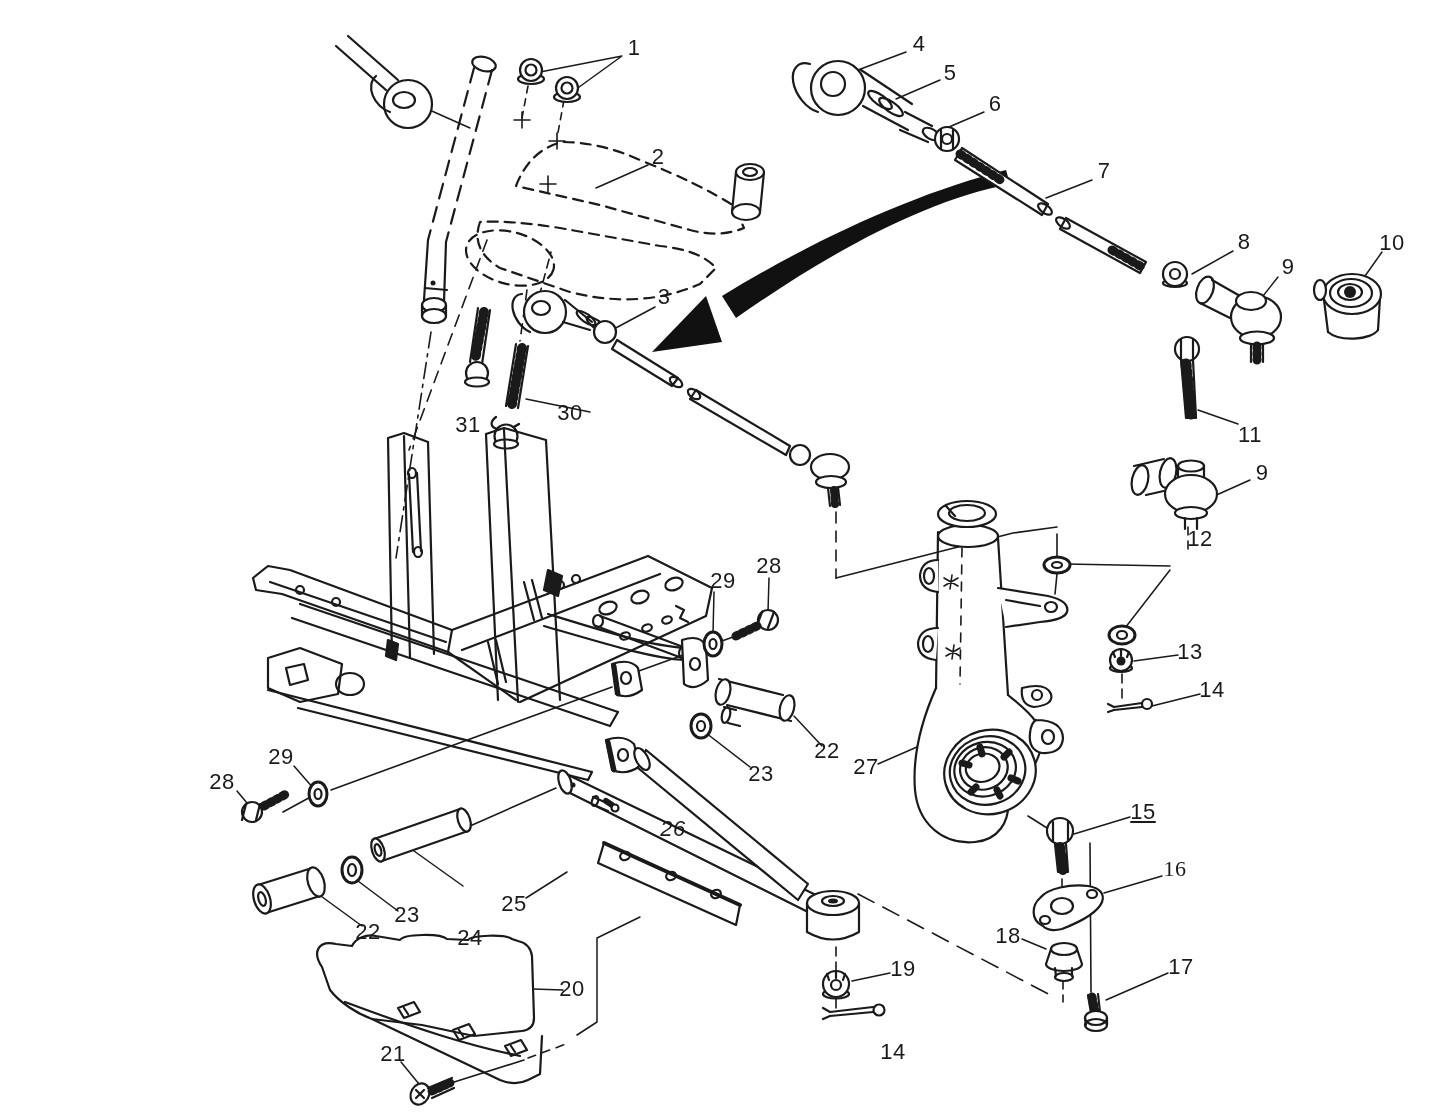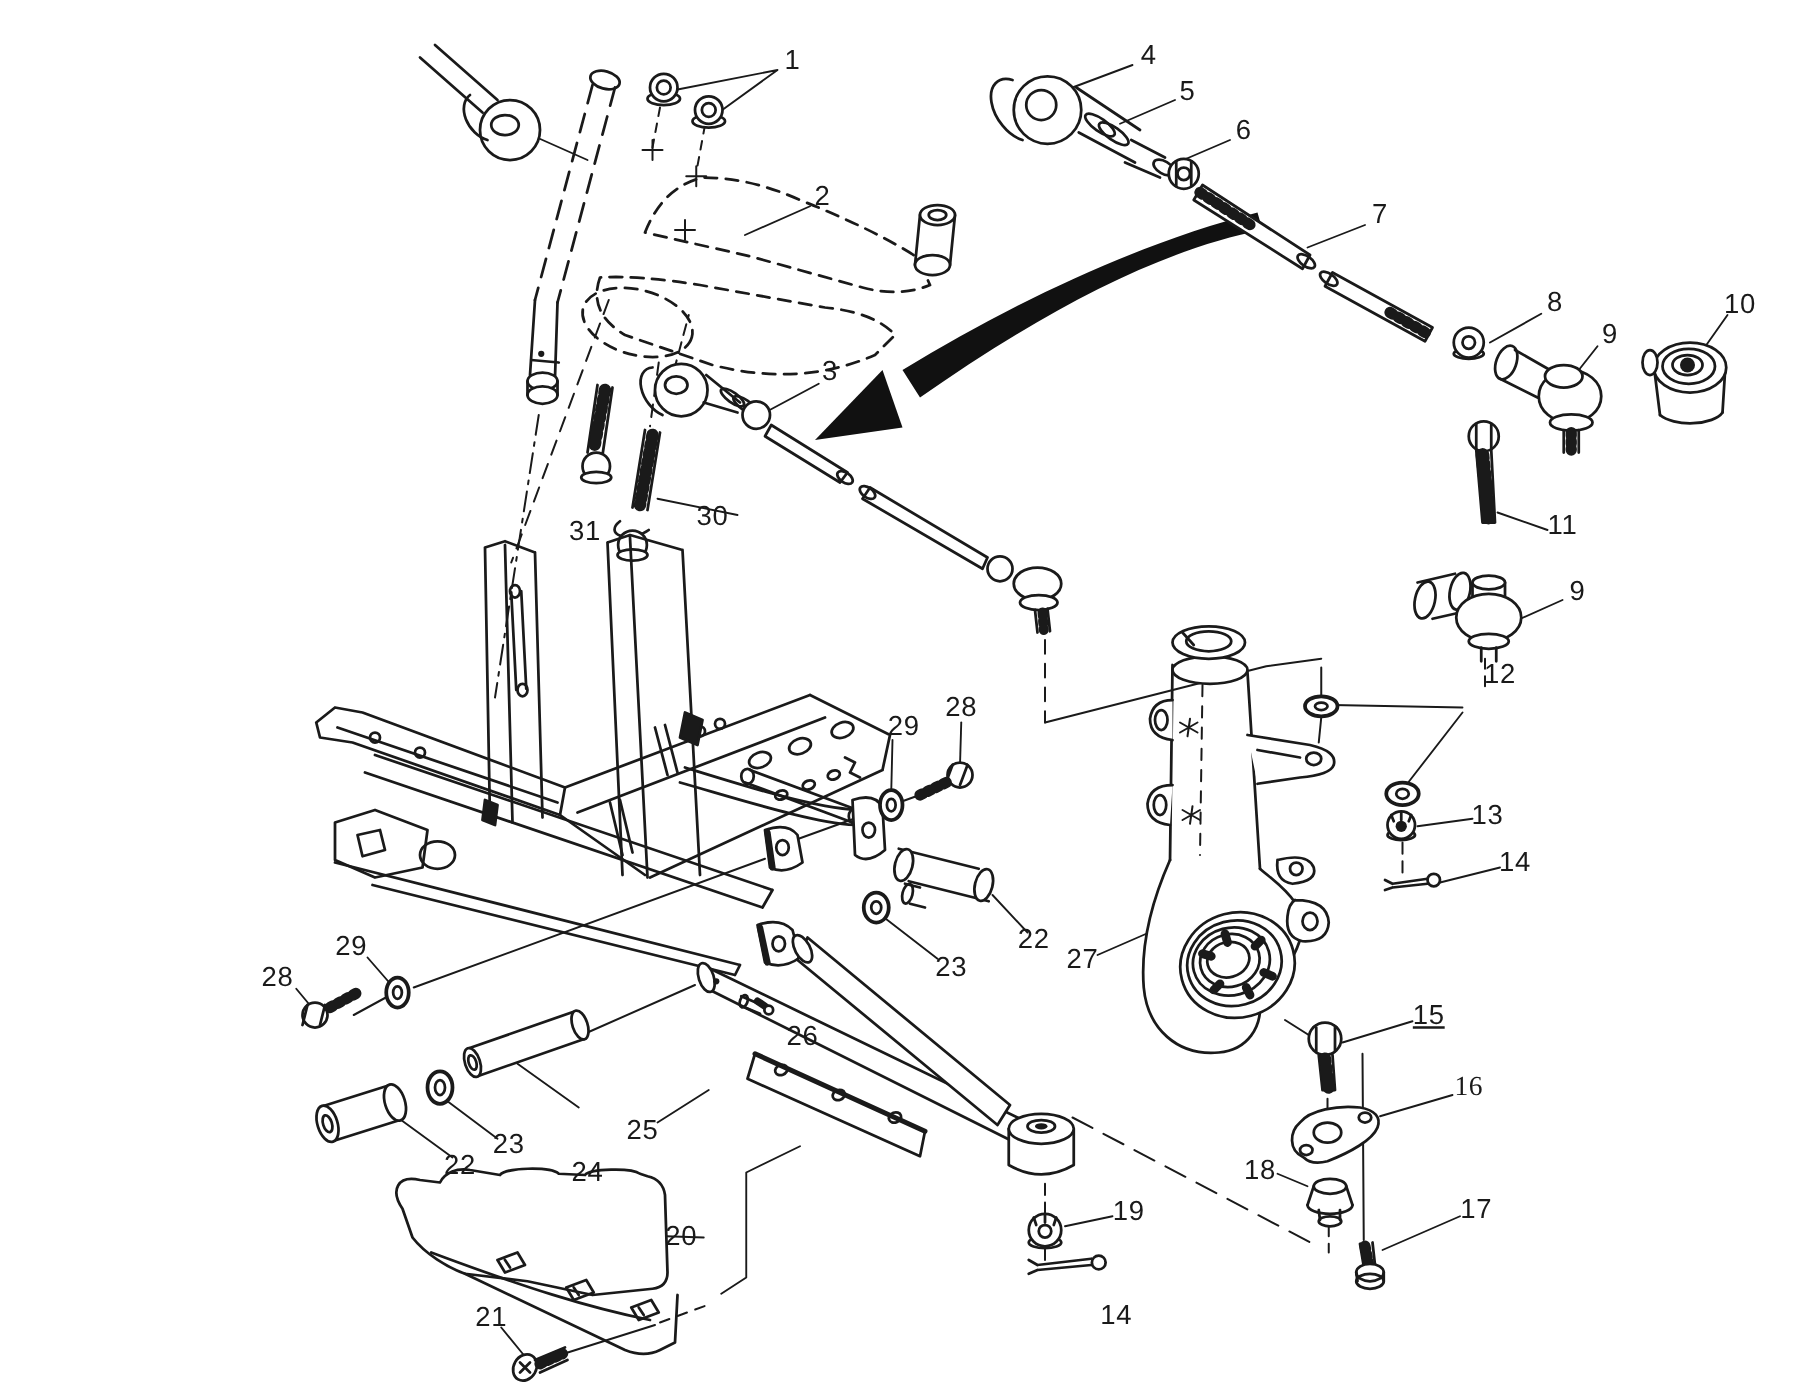--- a/index.html
+++ b/index.html
@@ -419,41 +419,41 @@
       <div class="callout" style="left: 634px; top: 48px;">1</div>
       <div class="callout" style="left: 658px; top: 157px;">2</div>
       <div class="callout" style="left: 664px; top: 297px;">3</div>
       <div class="callout" style="left: 919px; top: 44px;">4</div>
       <div class="callout" style="left: 950px; top: 73px;">5</div>
       <div class="callout" style="left: 995px; top: 104px;">6</div>
       <div class="callout" style="left: 1104px; top: 171px;">7</div>
       <div class="callout" style="left: 1244px; top: 242px;">8</div>
       <div class="callout" style="left: 1288px; top: 267px;">9</div>
       <div class="callout" style="left: 1392px; top: 243px;">10</div>
-      <div class="callout" style="left: 1250px; top: 420px;">11</div>
+      <div class="callout" style="left: 1250px; top: 435px;">11</div>
       <div class="callout" style="left: 1262px; top: 473px;">9</div>
       <div class="callout" style="left: 1184px; top: 539px; margin-left: 16px;">12</div>
       <div class="callout" style="left: 1190px; top: 652px;">13</div>
       <div class="callout" style="left: 1212px; top: 690px;">14</div>
       <div class="callout" style="left: 1143px; top: 812px; text-decoration: underline;">15</div>
       <div class="callout" style="left: 1175px; top: 869px; font-family: Liberation Serif, serif;">16</div>
       <div class="callout" style="left: 1181px; top: 967px;">17</div>
       <div class="callout" style="left: 1008px; top: 936px;">18</div>
       <div class="callout" style="left: 903px; top: 969px;">19</div>
-      <div class="callout" style="left: 545px; top: 989px;">20</div>
+      <div class="callout" style="left: 572px; top: 989px;">20</div>
       <div class="callout" style="left: 393px; top: 1054px;">21</div>
       <div class="callout" style="left: 827px; top: 751px;">22</div>
       <div class="callout" style="left: 761px; top: 774px;">23</div>
       <div class="callout" style="left: 866px; top: 767px;">27</div>
       <div class="callout" style="left: 769px; top: 566px;">28</div>
       <div class="callout" style="left: 723px; top: 581px;">29</div>
       <div class="callout" style="left: 222px; top: 782px;">28</div>
       <div class="callout" style="left: 281px; top: 757px;">29</div>
       <div class="callout" style="left: 368px; top: 932px;">22</div>
       <div class="callout" style="left: 407px; top: 915px;">23</div>
       <div class="callout" style="left: 470px; top: 891px; margin-top: 47px;">24</div>
       <div class="callout" style="left: 514px; top: 904px;">25</div>
-      <div class="callout" style="left: 642px; top: 829px;">26</div>
+      <div class="callout" style="left: 673px; top: 829px; font-style: italic;">26</div>
       <div class="callout" style="left: 570px; top: 413px;">30</div>
       <div class="callout" style="left: 468px; top: 425px;">31</div>
       <div class="callout" style="left: 893px; top: 1052px;">14</div>
     </div>
 </div>
 
 </body></html>

